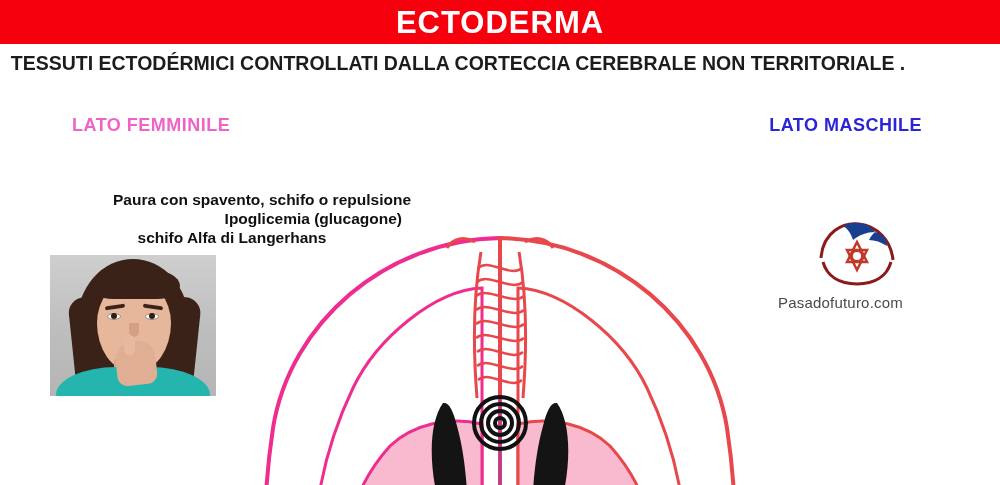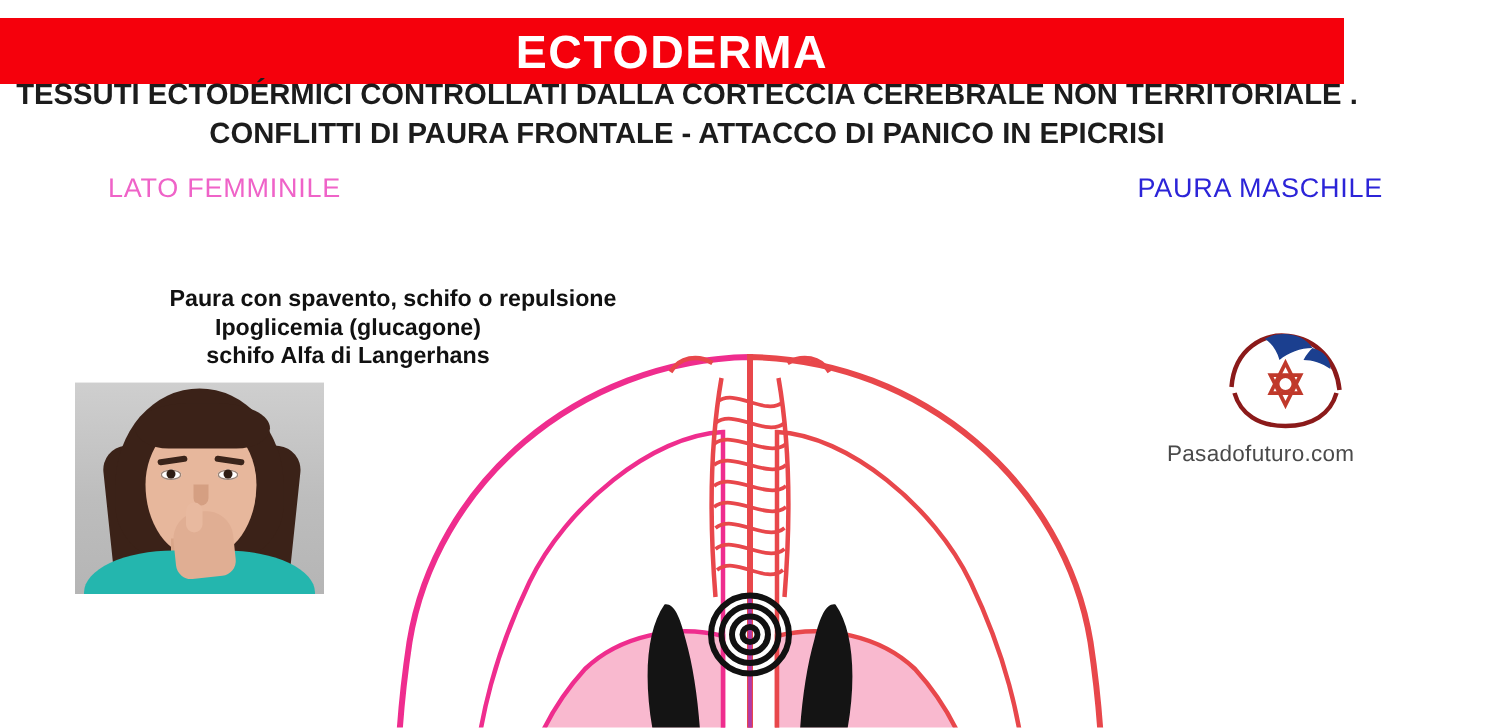--- a/index.html
+++ b/index.html
@@ -11,22 +11,22 @@
     height: 485px;
     background: #ffffff;
     font-family: "Liberation Sans", sans-serif;
     overflow: hidden;
     position: relative;
   }
 
   
   .title-bar {
     position: absolute;
-    left: 0; top: 12px;
-    width: 896px;
+    left: 0; top: 0;
+    width: 1000px;
     height: 44px;
     background: #f5000c;
     display: flex;
     align-items: center;
     justify-content: center;
   }
   .title-bar .title {
     color: #ffffff;
     font-size: 31px;
     font-weight: bold;
@@ -51,21 +51,21 @@
     font-size: 19.5px;
     font-weight: bold;
     color: #1c1c1c;
     line-height: 26px;
     white-space: nowrap;
   }
 
   .side-label {
     position: absolute;
     font-size: 18px;
-    font-weight: normal;
+    font-weight: bold;
     letter-spacing: 0.5px;
     text-align: center;
   }
   .side-female {
     left: 72px;
     top: 115px;
     color: #ef63c8;
   }
   .side-male {
     right: 78px;
@@ -78,21 +78,21 @@
     position: absolute;
     left: 62px;
     top: 190px;
     width: 400px;
     font-size: 15.5px;
     font-weight: bold;
     color: #111111;
     line-height: 19px;
   }
   .note-left .l1 { text-align: center; }
-  .note-left .l2 { text-align: center; padding-right: 60px; }
+  .note-left .l2 { text-align: right; padding-right: 60px; }
   .note-left .l3 { text-align: center; padding-right: 60px; }
 
   
   .photo {
     position: absolute;
     left: 50px;
     top: 255px;
     width: 166px;
     height: 141px;
     overflow: hidden;
@@ -238,25 +238,24 @@
 </style>
 </head>
 <body>
 
 <div class="title-bar">
   <div class="title">ECTODERMA</div>
 </div>
 
 <div class="subtitle-block">
   <div class="subtitle-1">TESSUTI ECTODÉRMICI CONTROLLATI DALLA CORTECCIA CEREBRALE NON TERRITORIALE .</div>
-  <div class="subtitle-2">CONFLITTI DI PAURA FRONTALE - ATTACCO DI PANICO IN EPICRISI</div>
 </div>
 
 <div class="side-label side-female">LATO FEMMINILE</div>
-<div class="side-label side-male">PAURA MASCHILE</div>
+<div class="side-label side-male">LATO MASCHILE</div>
 
 <div class="note-left">
   <div class="l1">Paura con spavento, schifo o repulsione</div>
   <div class="l2">Ipoglicemia (glucagone)</div>
   <div class="l3">schifo Alfa di Langerhans</div>
 </div>
 
 <div class="photo">
   <div class="bg"></div>
   <div class="hair-side-l"></div>

